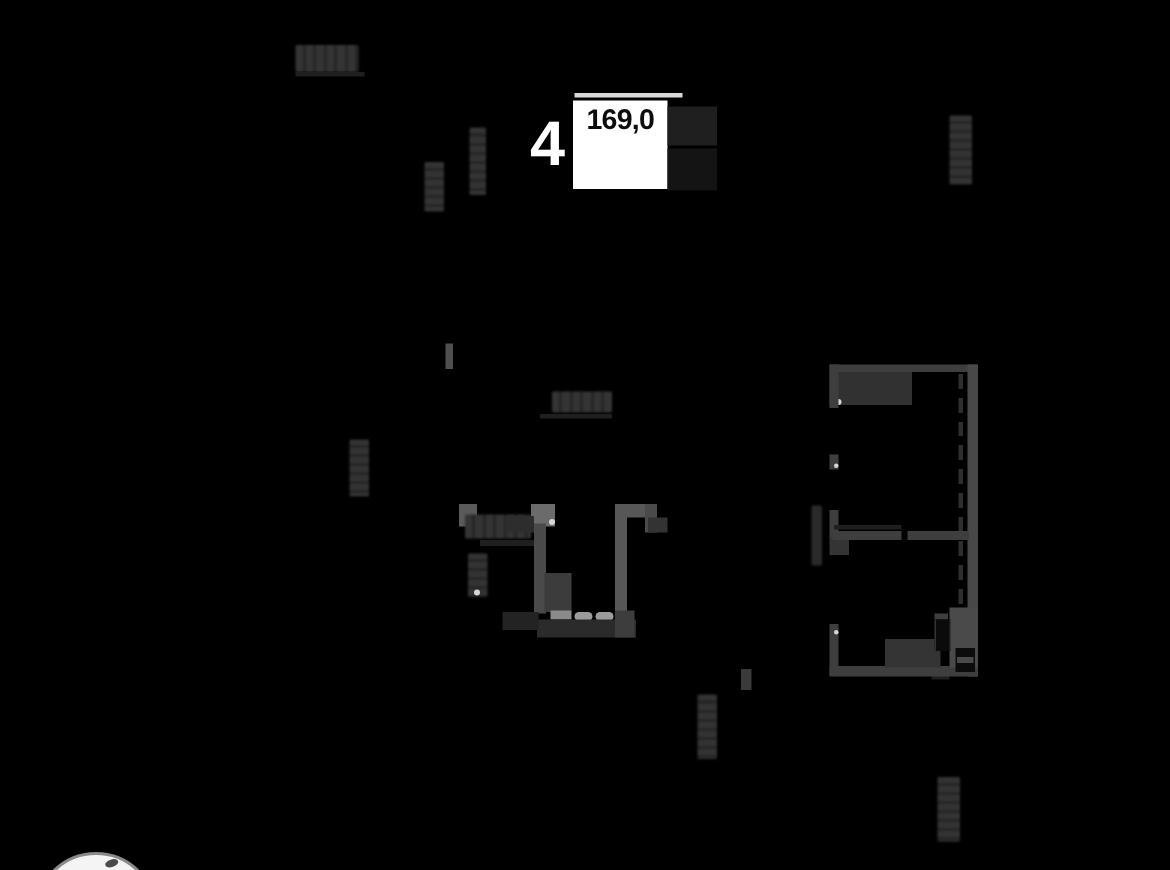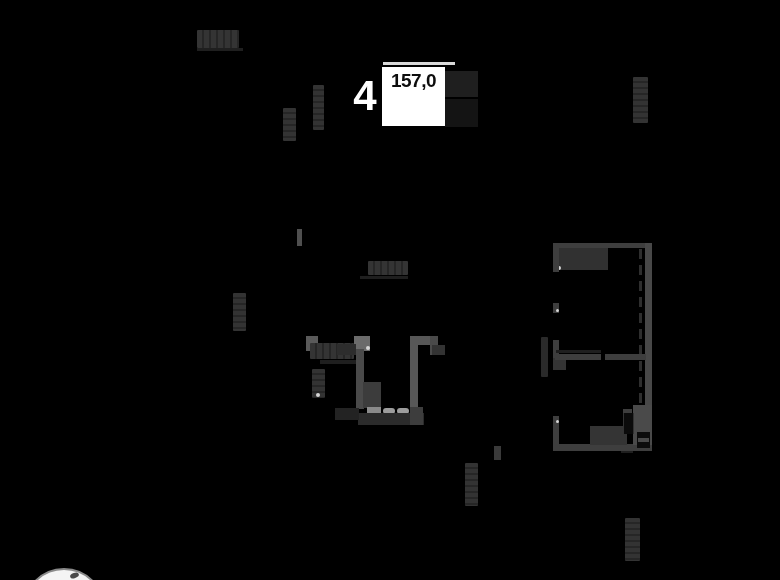--- a/index.html
+++ b/index.html
@@ -42,21 +42,21 @@
     border-radius:50%;transform:rotate(-18deg);}
 </style>
 </head>
 <body>
 
 <div class="stage">
 
   <div class="abs card-topline"></div>
   <div class="abs card-rooms">4</div>
   <div class="abs card-box">
-    <div class="card-row bottom">157,0</div>
+    <div class="card-row bottom">169,0</div>
   </div>
   <div class="abs card-shadow-top"></div>
   <div class="abs card-shadow-bottom"></div>
 
   <div class="abs blob-h" style="left:197px;top:30px;width:42px;height:18px;"></div>
   <div class="abs blob-faint" style="left:197px;top:48px;width:46px;height:3px;"></div>
   <div class="abs blob-v" style="left:283px;top:108px;width:13px;height:33px;"></div>
   <div class="abs blob-v" style="left:313px;top:85px;width:11px;height:45px;"></div>
   <div class="abs blob-v" style="left:633px;top:77px;width:15px;height:46px;"></div>
   <div class="abs blob-h" style="left:368px;top:261px;width:40px;height:14px;"></div>

